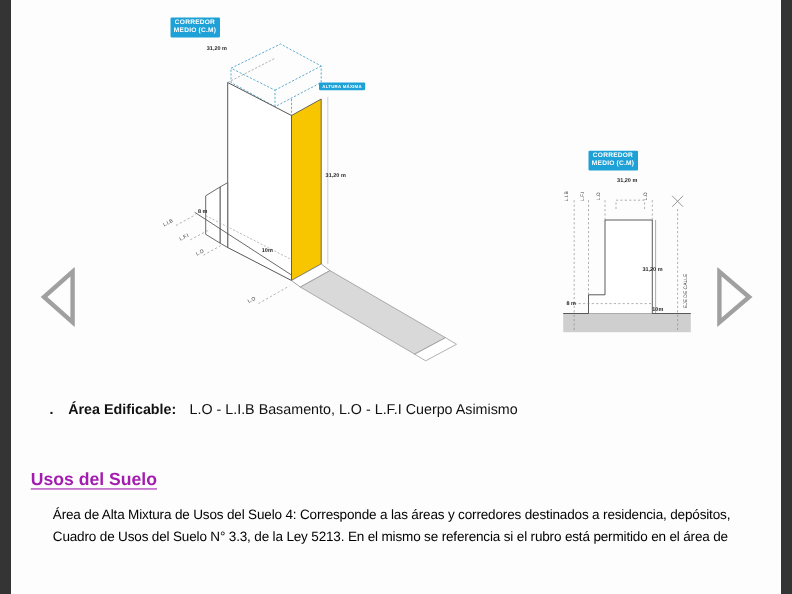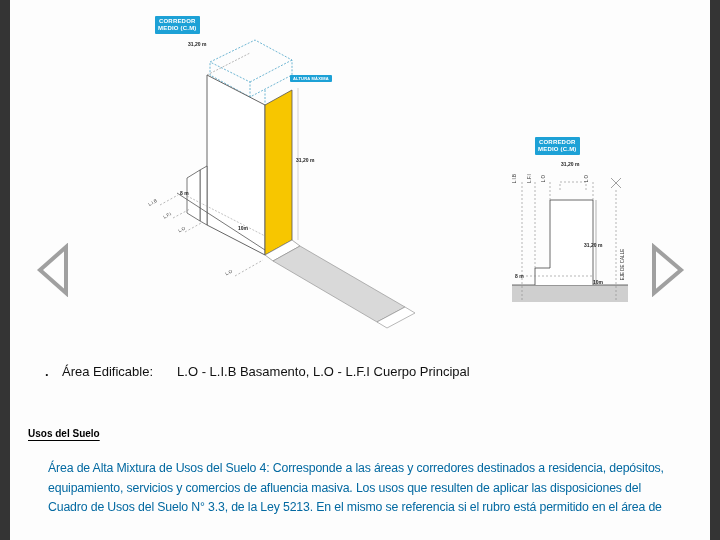--- a/index.html
+++ b/index.html
@@ -25,29 +25,29 @@
     padding: 2px 3px; border-radius: 1px; letter-spacing: 0.2px;
   }
   .callout-small { font-size: 4px; line-height: 5px; padding: 1px 3px; }
   .dim-label { position: absolute; font-size: 5px; font-weight: bold; color: #222; }
   .tiny { position: absolute; font-size: 4.5px; color: #333; }
 
   .bullet-line {
     position: absolute; left: 35px; top: 364px; font-size: 13px; color: #111; white-space: nowrap;
   }
   .bullet-dot { display: inline-block; width: 17px; font-weight: bold; }
-  .bullet-key { font-weight: normal; margin-right: 24px; }
+  .bullet-key { font-weight: bold; margin-right: 12px; }
 
   .section-title {
-    position: absolute; left: 18px; top: 428px; font-size: 10px; font-weight: bold;
-    text-decoration: underline; text-underline-offset: 3px; color: #000000;
+    position: absolute; left: 18px; top: 428px; font-size: 16px; font-weight: bold;
+    text-decoration: underline; text-underline-offset: 3px; color: #a21caf;
   }
   .para {
     position: absolute; left: 38px; top: 459px; width: 650px;
-    font-size: 12.3px; line-height: 19.5px; color: #0369a1; letter-spacing: -0.15px;
+    font-size: 12.3px; line-height: 19.5px; color: #000000; letter-spacing: -0.15px;
   }
   .para .ln { display: block; white-space: nowrap; }
 </style>
 </head>
 <body>
 
 <div class="edge-left"></div>
 <div class="edge-right"></div>
 
 <div class="page">
@@ -142,23 +142,22 @@
       </svg>
     </div>
     <div class="nav-arrow nav-next">
       <svg width="36" height="54" viewBox="0 0 36 54">
         <polygon points="4,4 31,27 4,50" fill="none" stroke="#a0a0a0" stroke-width="4" stroke-linejoin="miter"></polygon>
       </svg>
     </div>
   </div>
 
   <div class="bullet-line">
-    <span class="bullet-dot">.</span><span class="bullet-key">Área Edificable:</span><span>L.O - L.I.B Basamento, L.O - L.F.I Cuerpo Principal</span>
+    <span class="bullet-dot">.</span><span class="bullet-key">Área Edificable:</span><span>L.O - L.I.B Basamento, L.O - L.F.I Cuerpo Asimismo</span>
   </div>
 
   <div class="section-title">Usos del Suelo</div>
 
   <div class="para">
     <span class="ln">Área de Alta Mixtura de Usos del Suelo 4:  Corresponde a las áreas y corredores destinados a residencia, depósitos,</span>
-    <span class="ln">equipamiento, servicios y comercios de afluencia masiva. Los usos que resulten de aplicar las disposiciones del</span>
     <span class="ln">Cuadro de Usos del Suelo N° 3.3, de la Ley 5213. En el mismo se referencia si el rubro está permitido en el área de</span>
   </div>
 </div>
 
 </body></html>

